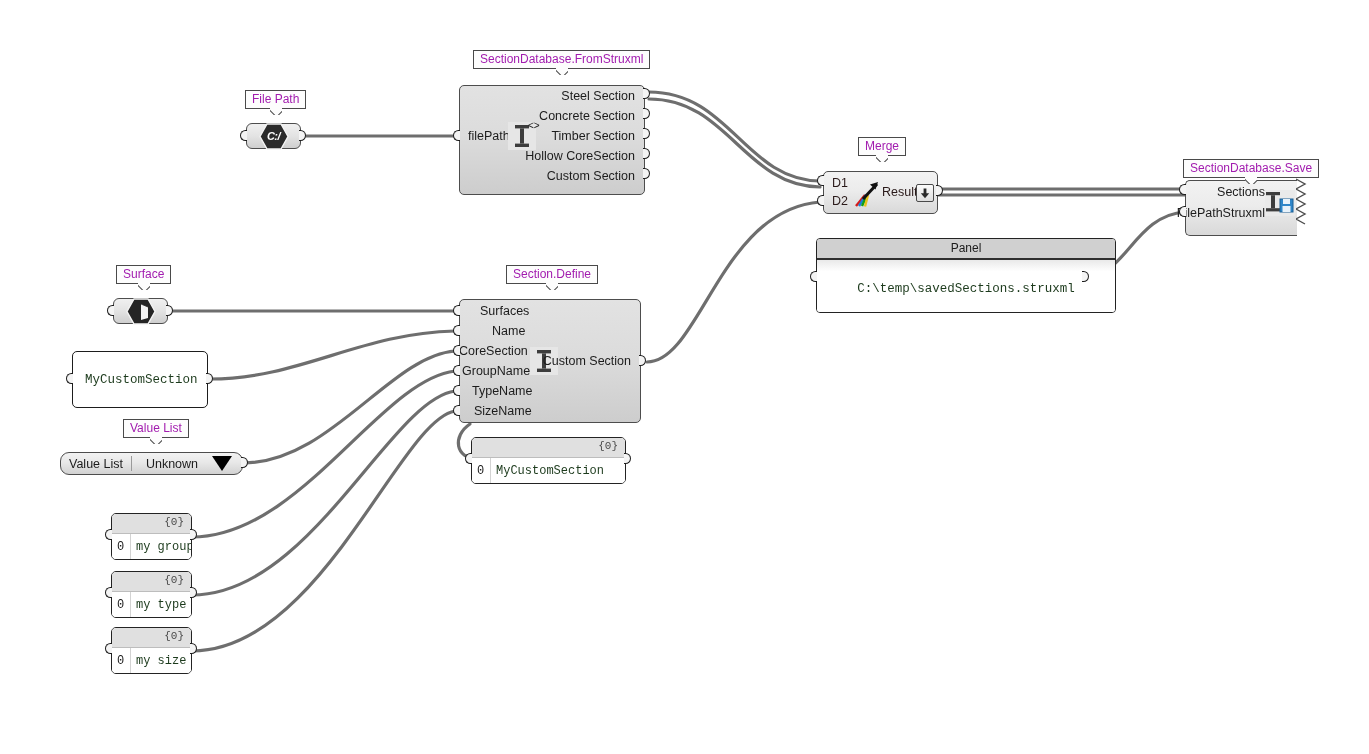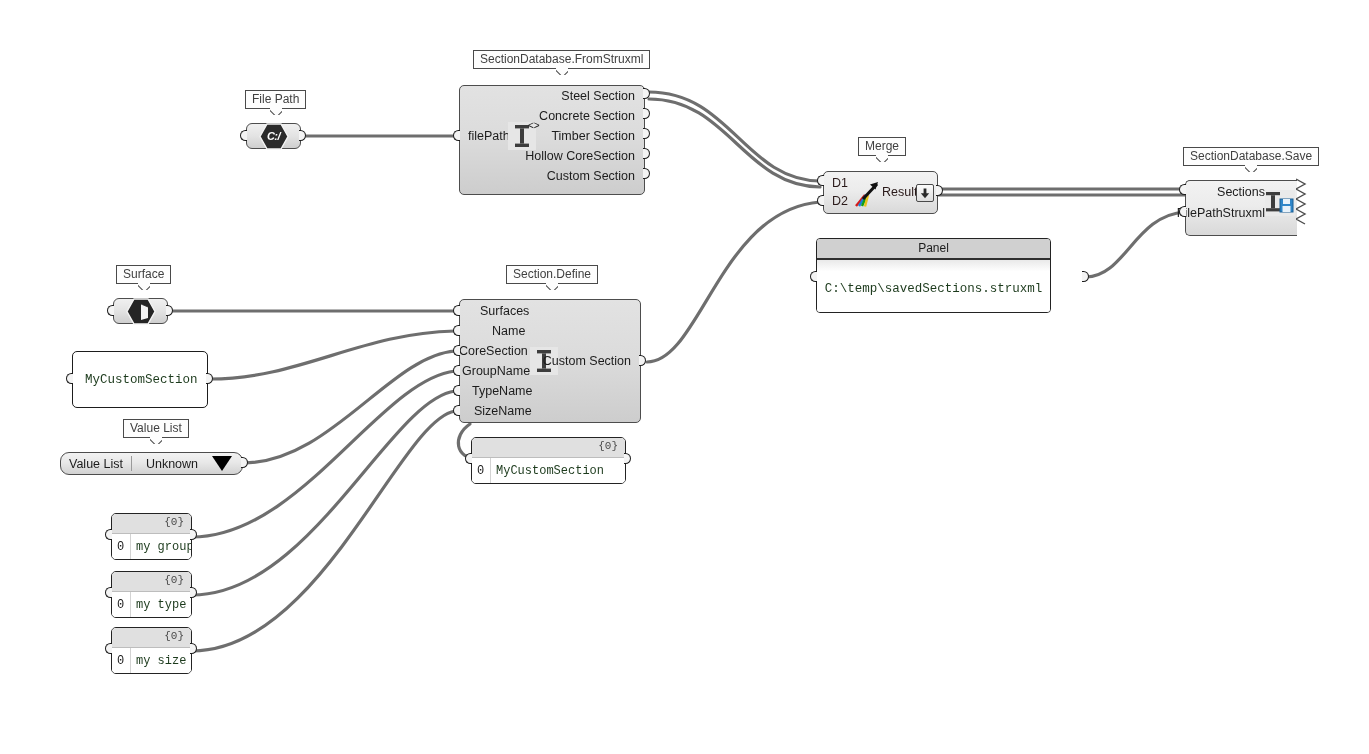--- a/index.html
+++ b/index.html
@@ -20,21 +20,21 @@
     width: 1369px; height: 754px;
     pointer-events: none;
   }
 
   
   .nodename {
     position: absolute;
     background: #fdfdfd;
     border: 1px solid #4a4a4a;
     font-size: 12px;
-    color: #404040;
+    color: #a21caf;
     padding: 1px 6px 2px 6px;
     line-height: 14px;
     white-space: nowrap;
     z-index: 6;
   }
   .nodename .tail {
     position: absolute;
     left: 50%;
     margin-left: -6px;
     bottom: -7px;
@@ -399,21 +399,21 @@
       <svg width="10" height="11" viewBox="0 0 10 11" xmlns="http://www.w3.org/2000/svg">
         <rect x="3.6" y="0.5" width="2.8" height="5.5" fill="#2a2a2a"></rect>
         <polygon points="0.8,5.2 9.2,5.2 5,10.2" fill="#2a2a2a"></polygon>
       </svg>
     </div>
   </div>
   <div class="port inp" style="left:817px; top:175px;"></div>
   <div class="port inp" style="left:817px; top:195px;"></div>
   <div class="port out" style="left:936px; top:185px;"></div>
 
-  <div class="nodename" style="left:1183px; top:147px;">
+  <div class="nodename" style="left:1183px; top:159px;">
     <span>SectionDatabase.Save</span>
     <span class="tail"></span>
   </div>
   <div class="node" style="left:1185px; top:180px; width:112px; height:56px; border-right:none; border-radius:5px 0 0 5px;">
     <div class="plabel r" style="right:32px; top:4px;">Sections</div>
     <div class="plabel r" style="right:32px; top:25px;">FilePathStruxml</div>
 
     <div style="position:absolute; right:2px; top:9px; width:30px; height:26px; background:#eaeaea;">
       <svg width="30" height="26" viewBox="0 0 30 26" xmlns="http://www.w3.org/2000/svg">
         <rect x="1" y="2" width="14" height="3.2" fill="#3d3d3d"></rect>
@@ -427,21 +427,21 @@
   </div>
 
   <div class="zig" style="left:1296px; top:178px; width:12px; height:48px;">
     <svg width="12" height="48" viewBox="0 0 12 48" xmlns="http://www.w3.org/2000/svg">
       <polyline points="0,1 9,6 0,11 9,16 0,21 9,26 0,31 9,36 0,41 9,46" fill="none" stroke="#4d4d4d" stroke-width="1.4"></polyline>
     </svg>
   </div>
   <div class="port inp" style="left:1179px; top:184px;"></div>
   <div class="port inp" style="left:1179px; top:206px;"></div>
 
-  <div class="panel" style="left:816px; top:238px; width:235px; height:75px;">
+  <div class="panel" style="left:816px; top:238px; width:300px; height:75px;">
     <div class="phead">Panel</div>
     <div class="pbody">
       <div class="ptext">C:\temp\savedSections.struxml</div>
     </div>
   </div>
   <div class="port inp" style="left:810px; top:271px;"></div>
   <div class="port out" style="left:1082px; top:271px;"></div>
 
   <div class="nodename" style="left:116px; top:265px;">
     <span>Surface</span>

